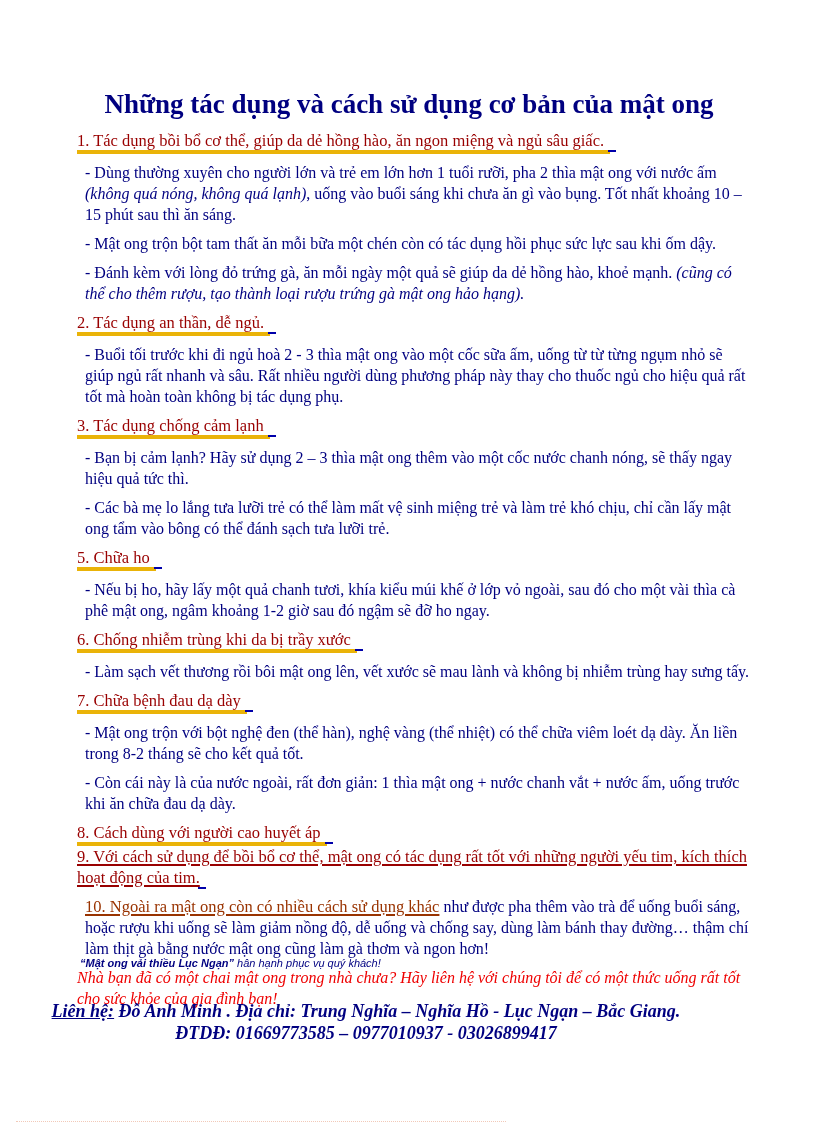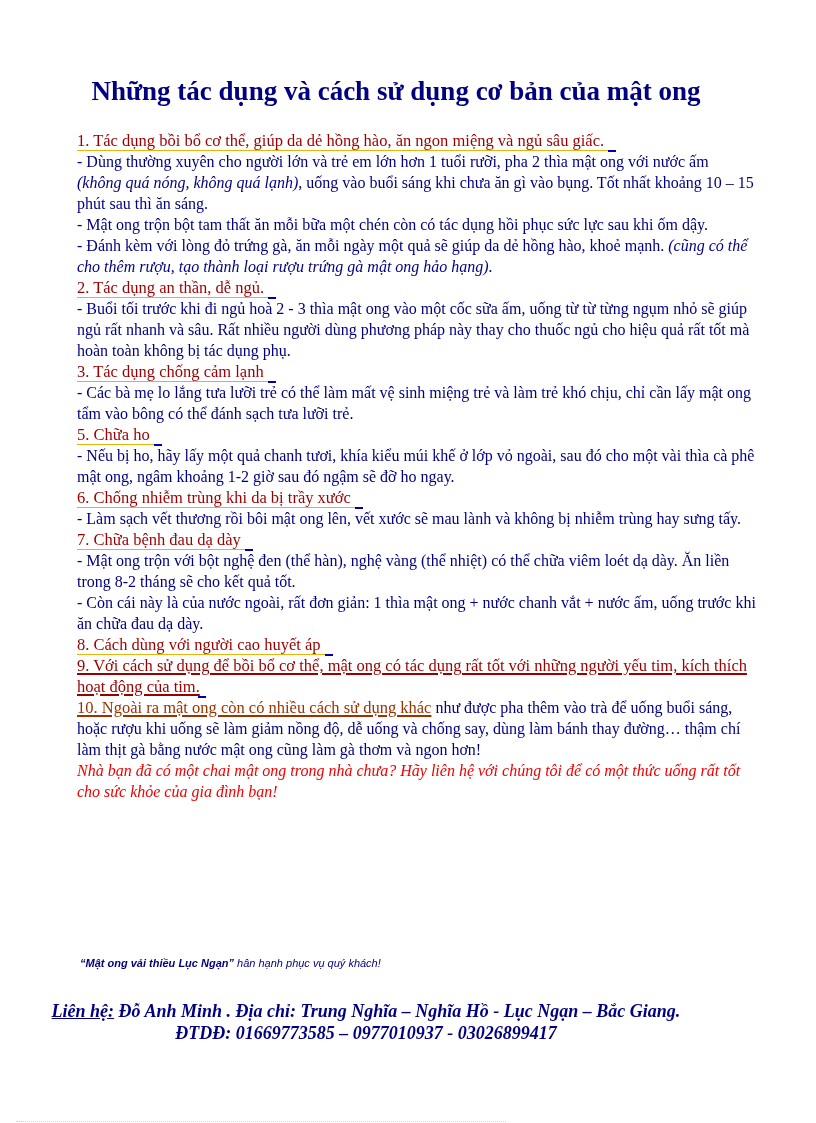--- a/index.html
+++ b/index.html
@@ -1,39 +1,39 @@
 <!DOCTYPE html>
 <html><head>
   <meta charset="utf-8">
   <style>
     html, body { margin: 0; padding: 0; background: #ffffff; }
     body { width: 816px; height: 1123px; position: relative; overflow: hidden; }
     .page { position: absolute; left: 0; top: 0; width: 816px; height: 1123px; }
     .title {
       position: absolute; left: 0; top: 72px; width: 784px; text-align: center;
       font-family: "Liberation Serif", serif; font-weight: bold; font-size: 27px;
-      color: #000080; margin: 4px;
+      color: #000080; margin: 17px;
     }
     .content {
       position: absolute; left: 77px; top: 130px; width: 680px;
       font-family: "Liberation Serif", serif; font-size: 16px; line-height: 21px;
       color: #000080;
     }
     .heading {
       display: inline-block; color: #990000; font-size: 16.5px;
-      border-bottom: 1px solid #eab308; padding-right: 6px; margin: 0;
+      border-bottom: 4px solid #eab308; padding-right: 6px; margin: 0;
       line-height: 19px; position: relative;
     }
     .heading::after {
       content: ""; position: absolute; right: -6px; bottom: -2px; width: 8px; height: 2px; background: #0000aa;
     }
     .heading.brown { color: #993300; border-bottom-color: #993300; padding-right: 0; }
     .heading.brown::after { display: none; }
     .heading-row { margin: 0; }
-    .para { margin: 0; }
+    .para { margin: 8px; }
     .para i { font-style: italic; }
     .promo { margin: 0; color: #ee0000; font-style: italic; }
     .slogan {
       position: absolute; left: 80px; top: 957px; font-family: Liberation Sans, sans-serif;
       font-size: 11px; color: #000080; font-style: italic;
     }
     .slogan b { font-weight: bold; }
     .contact {
       position: absolute; left: 0; top: 1000px; width: 732px; text-align: center;
       font-family: "Liberation Serif", serif; font-size: 18px; font-weight: bold;
@@ -60,20 +60,21 @@
       <p class="para"><span>- Đánh kèm với lòng đỏ trứng gà, ăn mỗi ngày một quả sẽ giúp da dẻ hồng hào, khoẻ mạnh. </span><i>(cũng có thể cho thêm rượu, tạo thành loại rượu trứng gà mật ong hảo hạng).</i></p>
     </div>
 
     <div>
       <p class="heading-row"><span class="heading">2. Tác dụng an thần, dễ ngủ.</span></p>
       <p class="para">- Buổi tối trước khi đi ngủ hoà 2 - 3 thìa mật ong vào một cốc sữa ấm, uống từ từ từng ngụm nhỏ sẽ giúp ngủ rất nhanh và sâu. Rất nhiều người dùng phương pháp này thay cho thuốc ngủ cho hiệu quả rất tốt mà hoàn toàn không bị tác dụng phụ.</p>
     </div>
 
     <div>
       <p class="heading-row"><span class="heading">3. Tác dụng chống cảm lạnh</span></p>
+      <p class="para">- Bạn bị cảm lạnh? Hãy sử dụng 2 – 3 thìa mật ong thêm vào một cốc nước chanh nóng, sẽ thấy ngay hiệu quả tức thì.</p>
     </div>
 
     <div>
       <p class="para">- Các bà mẹ lo lắng tưa lưỡi trẻ có thể làm mất vệ sinh miệng trẻ và làm trẻ khó chịu, chỉ cần lấy mật ong tẩm vào bông có thể đánh sạch tưa lưỡi trẻ.</p>
     </div>
 
     <div>
       <p class="heading-row"><span class="heading">5. Chữa ho</span></p>
       <p class="para">- Nếu bị ho, hãy lấy một quả chanh tươi, khía kiểu múi khế ở lớp vỏ ngoài, sau đó cho một vài thìa cà phê mật ong, ngâm khoảng 1-2 giờ sau đó ngậm sẽ đỡ ho ngay.</p>
     </div>

